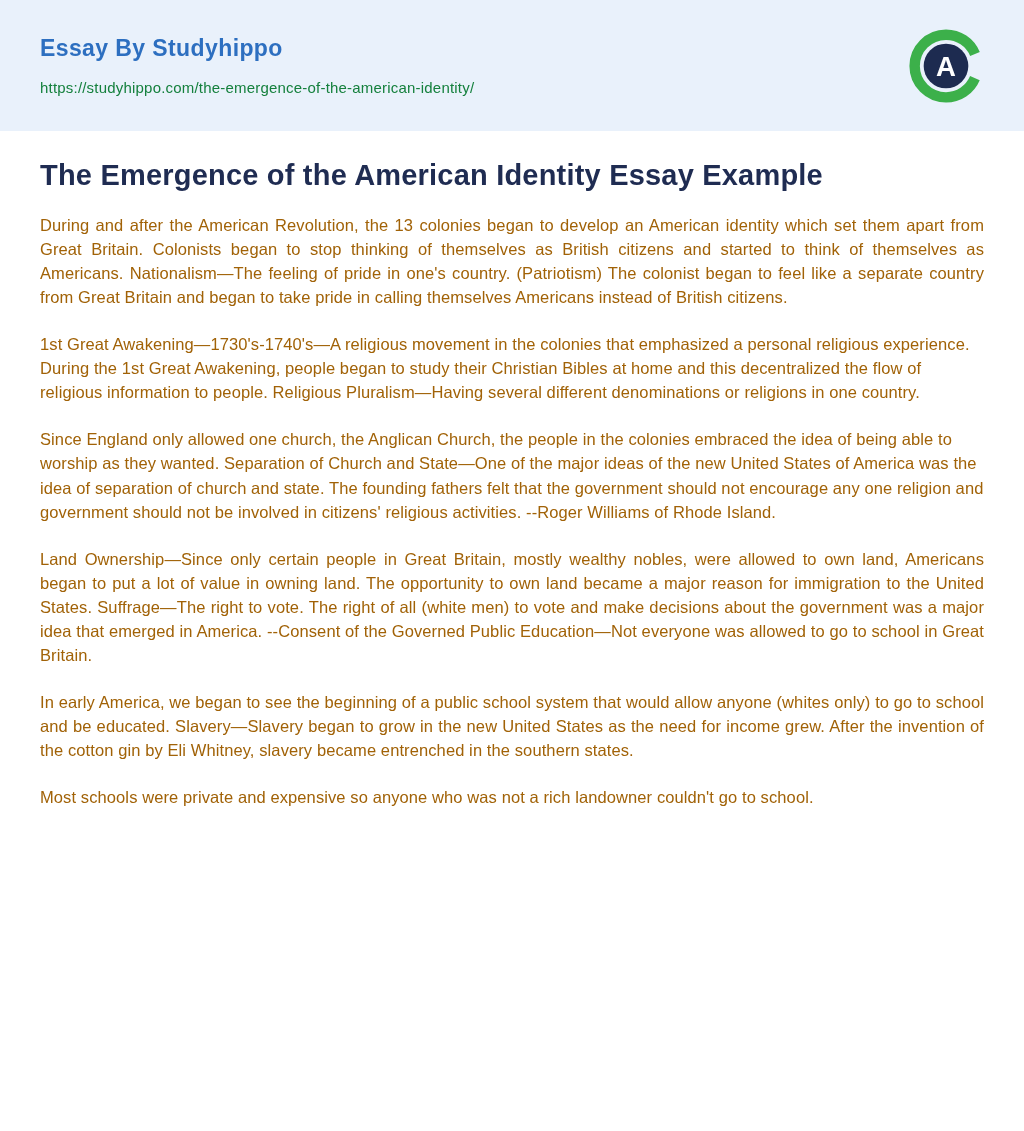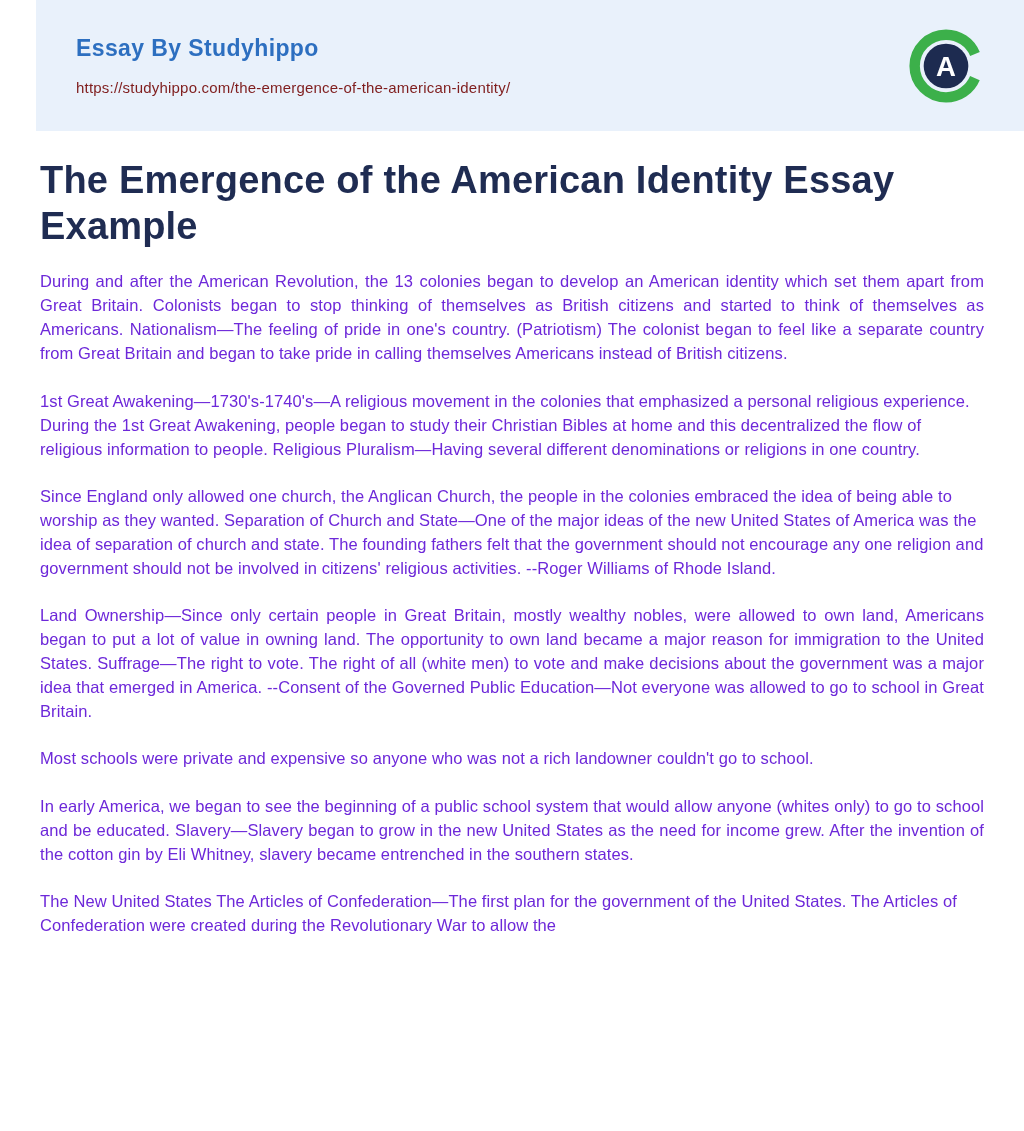--- a/index.html
+++ b/index.html
@@ -12,50 +12,49 @@
   }
 
   
   .header {
     background: #e9f1fb;
     height: 131px;
     padding: 0 40px;
     display: flex;
     justify-content: space-between;
     align-items: center;
-    margin-left: 36px;
   }
   .header-text { display: flex; flex-direction: column; gap: 17px; }
   .byline {
     color: #2d6fc0;
     font-size: 23px;
     font-weight: 700;
     letter-spacing: 0.4px;
   }
   .url {
-    color: #7f1d1d;
+    color: #15803d;
     font-size: 15px;
     letter-spacing: 0.2px;
     text-decoration: none;
     cursor: pointer;
   }
   .logo { width: 76px; height: 76px; flex: 0 0 auto; cursor: pointer; }
 
   
   .main { padding: 27px 40px 40px 40px; }
   .title {
     color: #1f2c52;
-    font-size: 38px;
+    font-size: 29px;
     font-weight: 700;
     line-height: 1.2;
     letter-spacing: 0.2px;
     margin-bottom: 20px;
   }
   .para {
-    color: #6d28d9;
+    color: #a16207;
     font-size: 16.5px;
     font-weight: 500;
     line-height: 1.46;
     margin-bottom: 23px;
     letter-spacing: 0.1px;
   }
   .justify { text-align: justify; }
 </style>
 </head>
 <body>
@@ -74,16 +73,15 @@
   </div>
 </header>
 
 <main class="main">
   <h1 class="title">The Emergence of the American Identity Essay Example</h1>
 
   <p class="para justify">During and after the American Revolution, the 13 colonies began to develop an American identity which set them apart from Great Britain. Colonists began to stop thinking of themselves as British citizens and started to think of themselves as Americans. Nationalism—The feeling of pride in one's country. (Patriotism) The colonist began to feel like a separate country from Great Britain and began to take pride in calling themselves Americans instead of British citizens.</p>
   <p class="para">1st Great Awakening—1730's-1740's—A religious movement in the colonies that emphasized a personal religious experience. During the 1st Great Awakening, people began to study their Christian Bibles at home and this decentralized the flow of religious information to people. Religious Pluralism—Having several different denominations or religions in one country.</p>
   <p class="para">Since England only allowed one church, the Anglican Church, the people in the colonies embraced the idea of being able to worship as they wanted. Separation of Church and State—One of the major ideas of the new United States of America was the idea of separation of church and state. The founding fathers felt that the government should not encourage any one religion and government should not be involved in citizens' religious activities. --Roger Williams of Rhode Island.</p>
   <p class="para justify">Land Ownership—Since only certain people in Great Britain, mostly wealthy nobles, were allowed to own land, Americans began to put a lot of value in owning land. The opportunity to own land became a major reason for immigration to the United States. Suffrage—The right to vote. The right of all (white men) to vote and make decisions about the government was a major idea that emerged in America. --Consent of the Governed Public Education—Not everyone was allowed to go to school in Great Britain.</p>
+  <p class="para justify">In early America, we began to see the beginning of a public school system that would allow anyone (whites only) to go to school and be educated. Slavery—Slavery began to grow in the new United States as the need for income grew. After the invention of the cotton gin by Eli Whitney, slavery became entrenched in the southern states.</p>
   <p class="para">Most schools were private and expensive so anyone who was not a rich landowner couldn't go to school.</p>
-  <p class="para justify">In early America, we began to see the beginning of a public school system that would allow anyone (whites only) to go to school and be educated. Slavery—Slavery began to grow in the new United States as the need for income grew. After the invention of the cotton gin by Eli Whitney, slavery became entrenched in the southern states.</p>
-  <p class="para">The New United States The Articles of Confederation—The first plan for the government of the United States. The Articles of Confederation were created during the Revolutionary War to allow the</p>
 </main>
 
 </body></html>

